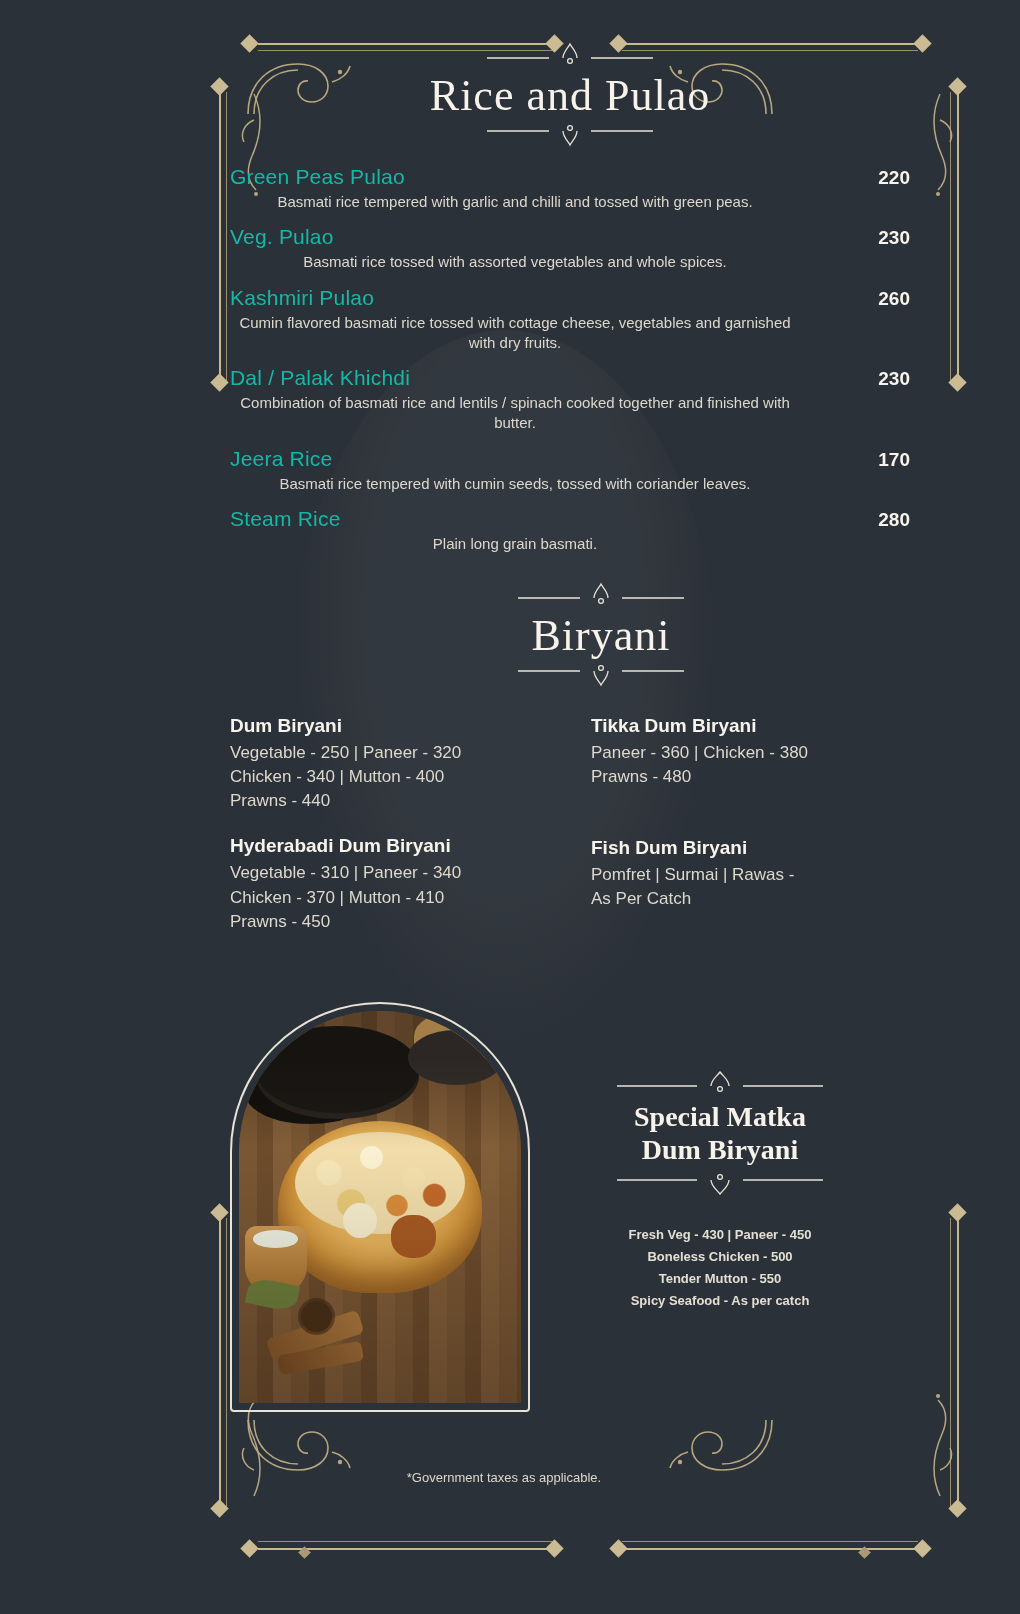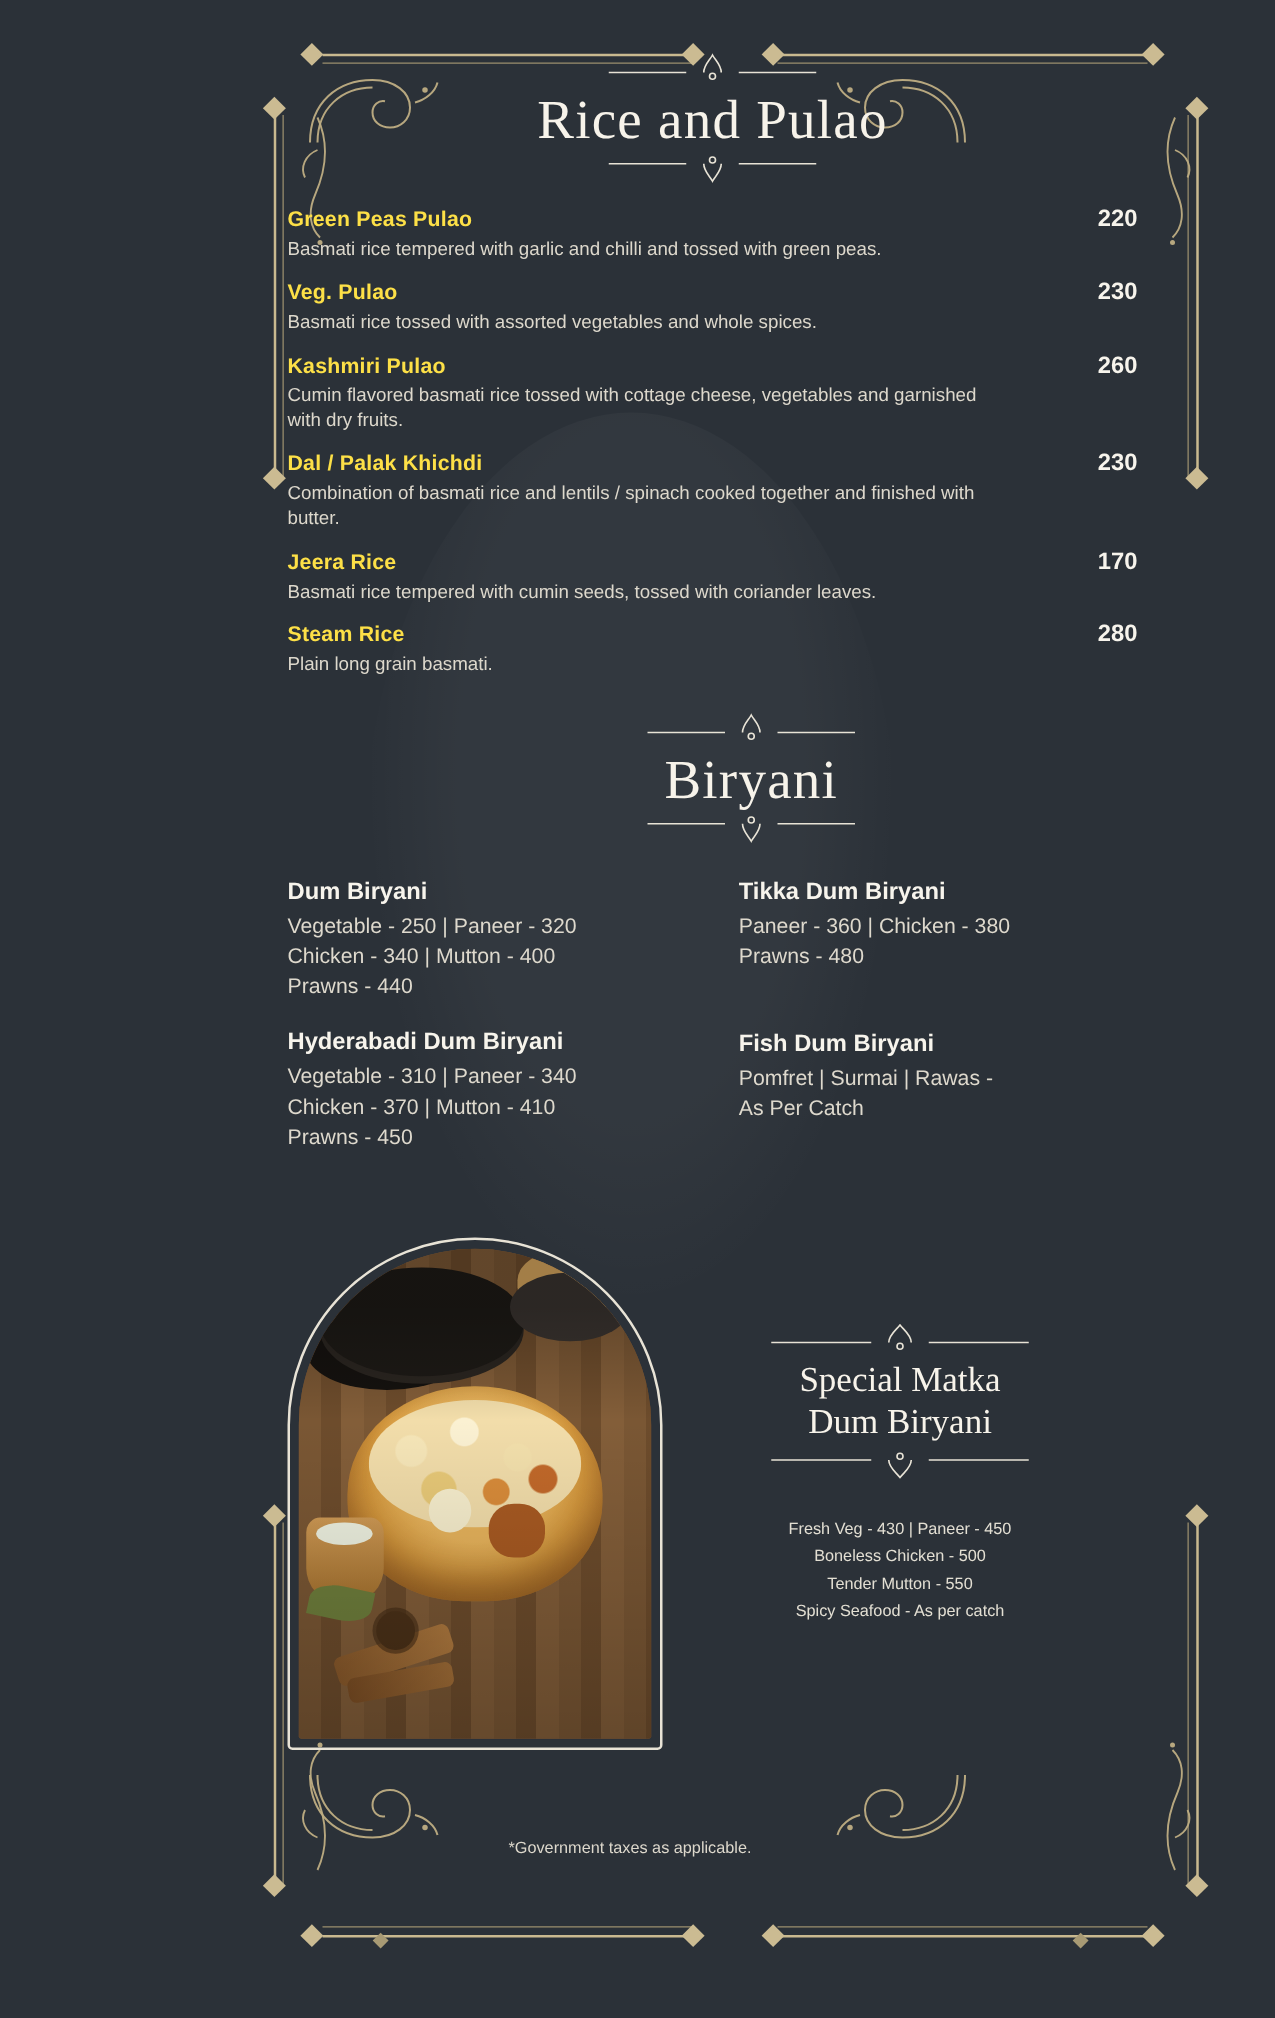--- a/index.html
+++ b/index.html
@@ -71,38 +71,39 @@
 
   
   .items { margin-top: 16px; }
   .item { margin-bottom: 13px; }
   .item-row {
     display: flex;
     align-items: baseline;
     justify-content: space-between;
   }
   .item-name {
-    font-size: 17px;
-    font-weight: bold;
+    font-size: 21px;
+    font-weight: normal;
     letter-spacing: .2px;
-    color: #fde047;
+    color: #14b8a6;
   }
   .item-price {
     font-size: 19px;
     font-weight: bold;
     color: #f7f4ec;
     margin-left: 16px;
     white-space: nowrap;
   }
   .item-desc {
     font-size: 15px;
     line-height: 1.35;
     color: #ddd8cc;
     margin-top: 3px;
     max-width: 570px;
+    text-align: center;
   }
 
   
   .biryani-wrap { margin-top: 26px; }
   .biryani-cols {
     display: flex;
     gap: 42px;
     margin-top: 26px;
   }
   .col { width: 50%; }
@@ -117,20 +118,21 @@
     font-size: 17px;
     line-height: 1.42;
     color: #ded9cd;
   }
 
   
   .lower {
     display: flex;
     margin-top: 46px;
     align-items: flex-start;
+    font-weight: bold;
   }
   .photo-frame {
     width: 300px;
     height: 410px;
     border: 2px solid #e8e3d6;
     border-radius: 150px 150px 4px 4px;
     padding: 7px;
     flex: none;
   }
   .photo {

